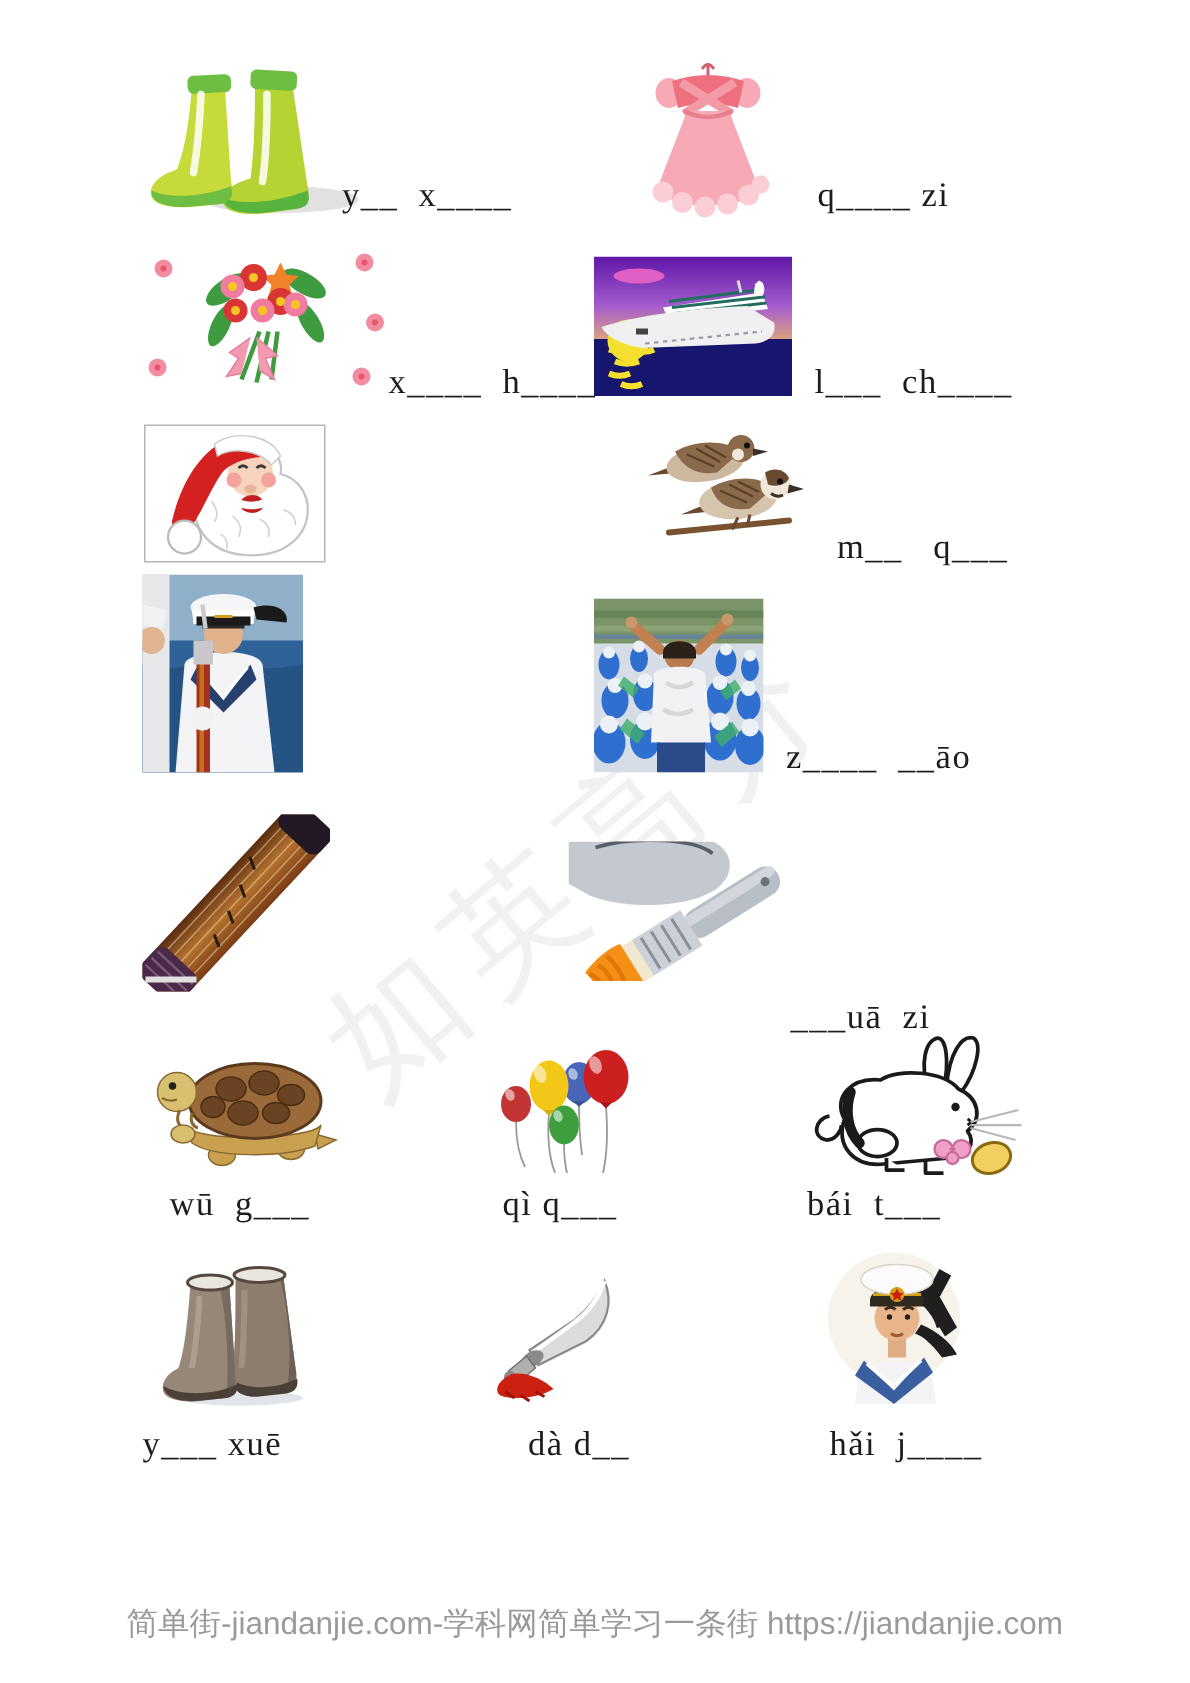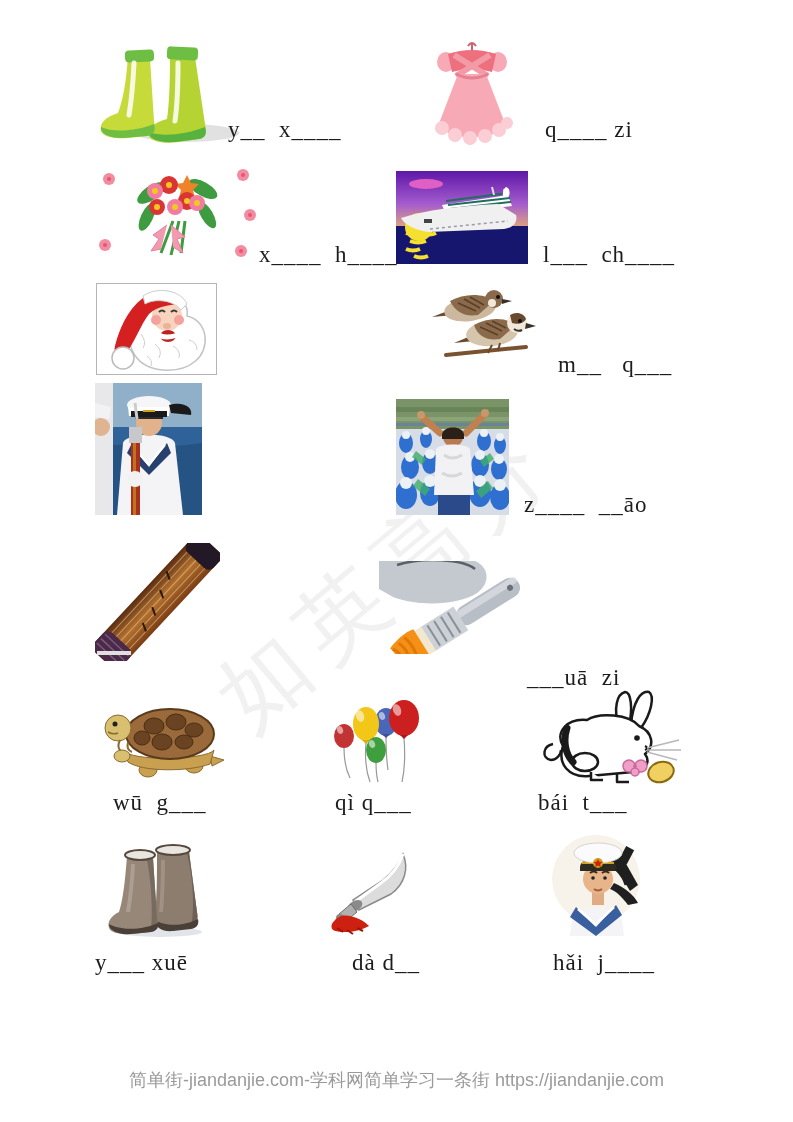--- a/index.html
+++ b/index.html
@@ -7,21 +7,21 @@
         font-family:"Liberation Serif","DejaVu Serif",serif;}
   .img{position:absolute;}
   .img svg{display:block;width:100%;height:100%;}
   .pinyin{position:absolute;font-size:23px;color:#1c1c1c;white-space:pre;letter-spacing:1px;z-index:2;}
   .framed{border:1px solid #b5b5b5;background:#fff;}
   #watermark{position:absolute;left:165px;top:470px;width:560px;z-index:0;
              transform:rotate(-40deg);transform-origin:center;
              font-size:88px;letter-spacing:14px;color:#cfcfcf;opacity:0.28;
              font-family:"Liberation Sans",sans-serif;pointer-events:none;}
   #footer{position:absolute;left:0;top:1068px;width:100%;text-align:center;
-          color:#9a9a9a;font-size:18px;font-family:"Liberation Sans",sans-serif;z-index:2;}
+          color:#9a9a9a;font-size:21px;font-family:"Liberation Sans",sans-serif;z-index:2;}
 </style>
 </head>
 <body>
 
 <div id="page">
 
   <div id="watermark">如英高分</div>
 
   <div class="img" style="left:95px;top:45px;width:145px;height:100px;">
     <svg viewBox="0 0 145 100">

